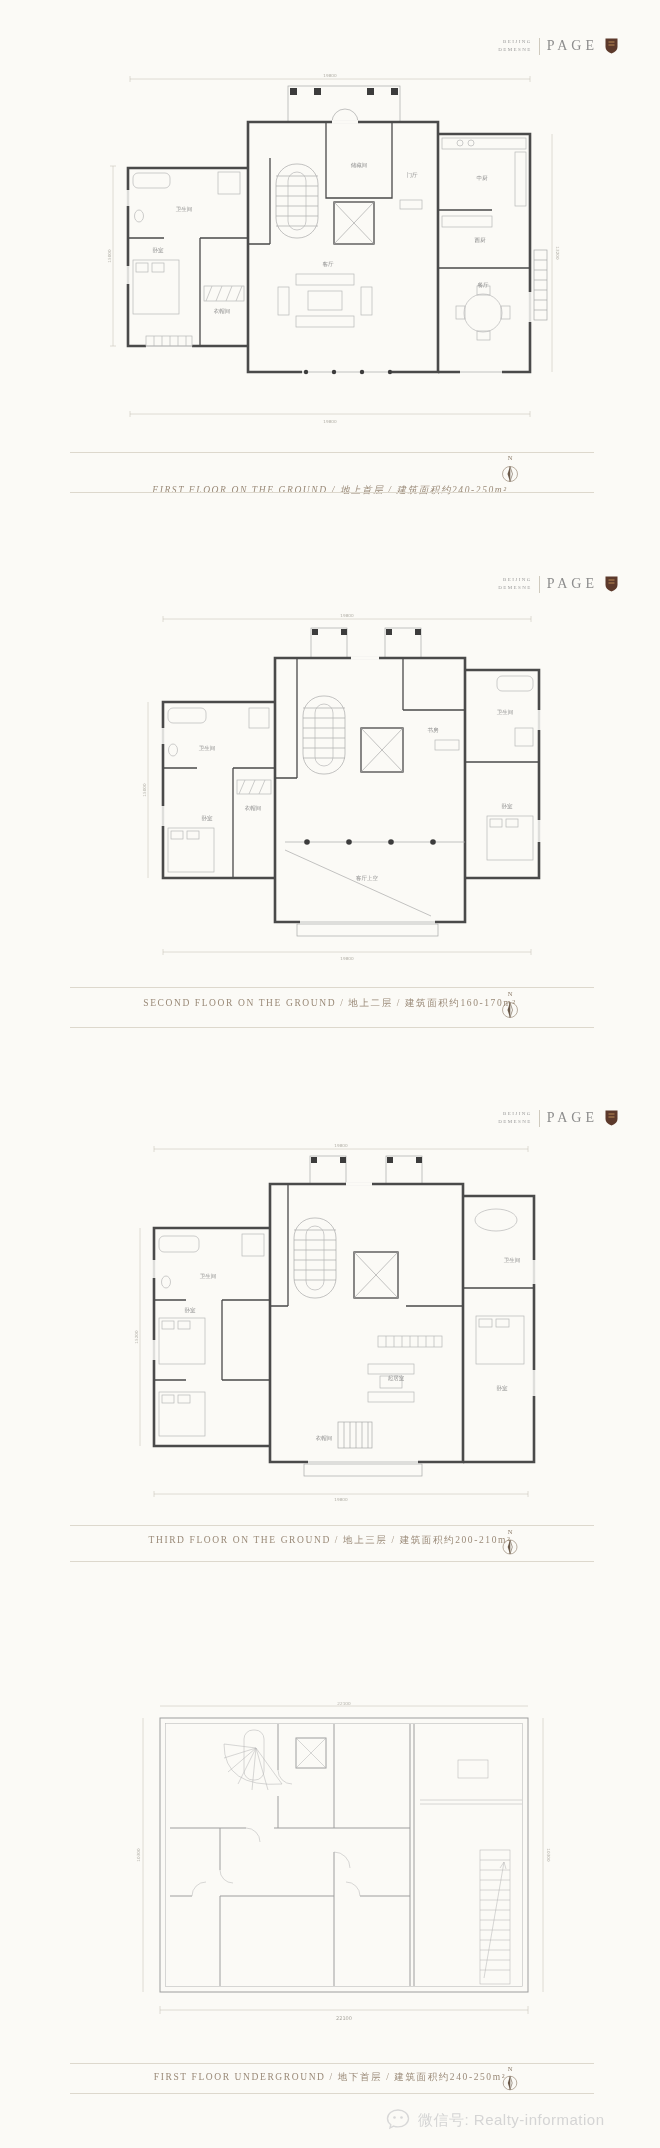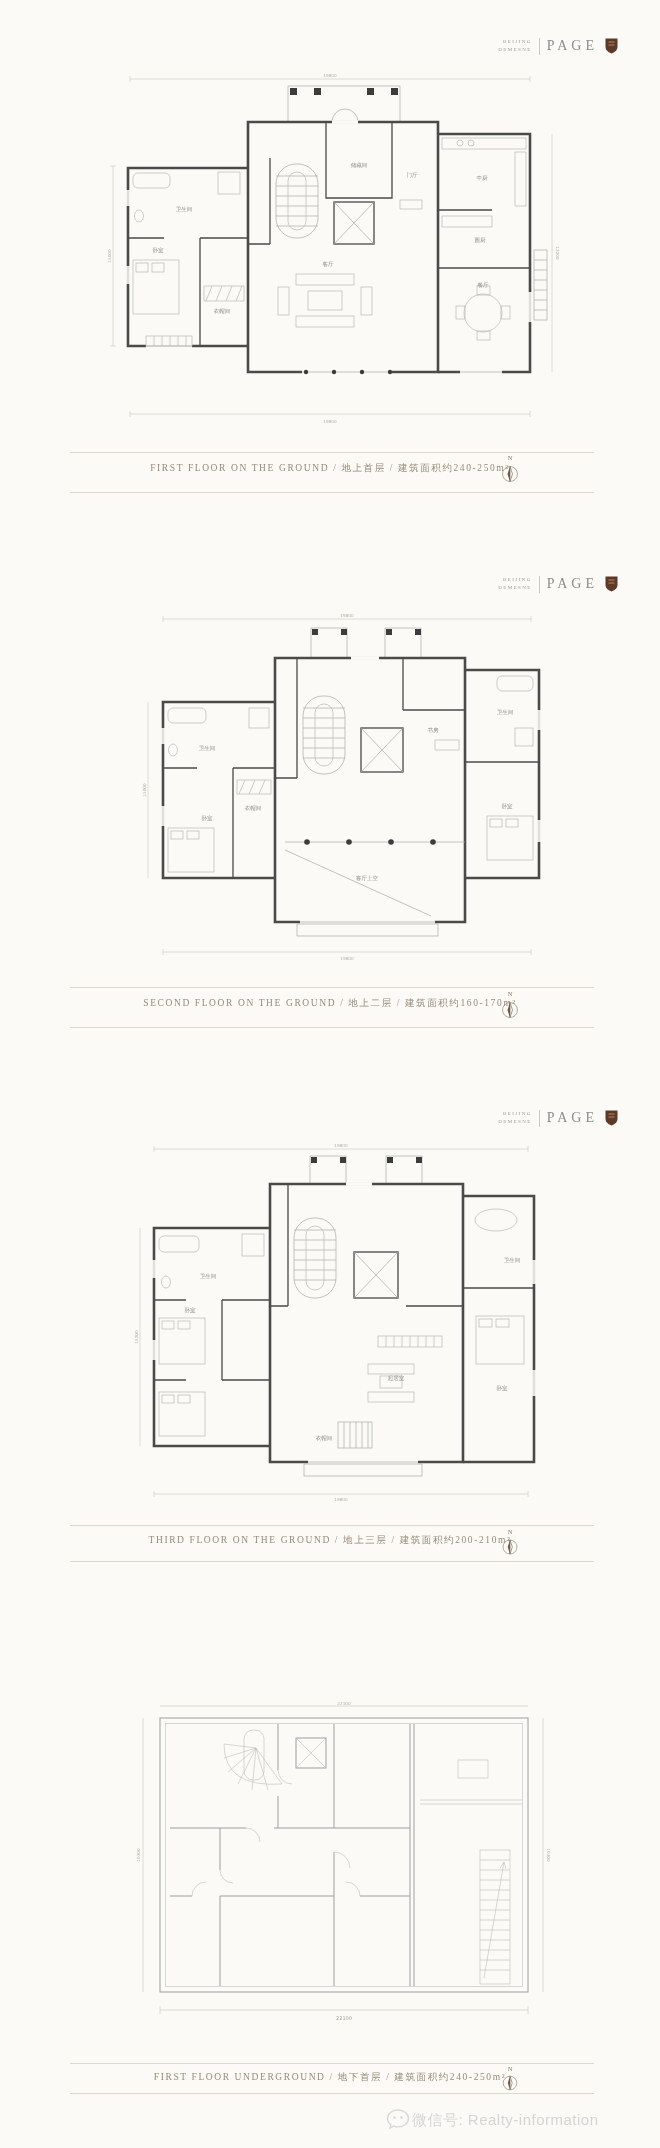--- a/index.html
+++ b/index.html
@@ -30,21 +30,21 @@
   .lbl{fill:#8c8c8c;font-size:5.5px;text-anchor:middle;font-family:"DejaVu Sans",sans-serif;}
   .dlbl{fill:#b3b0a8;font-size:4.2px;text-anchor:middle;font-family:"DejaVu Sans",sans-serif;}
   .dlbl5{fill:#a8a59d;font-size:5px;text-anchor:middle;font-family:"DejaVu Sans",sans-serif;}
   .g4{stroke:#9e9e9e;stroke-width:1;fill:none;}
   .g4t{stroke:#b8b8b8;stroke-width:0.55;fill:none;}
   .cmp-n{fill:#8a7a68;font-size:6.5px;text-anchor:middle;font-family:"Liberation Serif",serif;}
   .cmp-c{stroke:#9a8a78;stroke-width:0.7;fill:none;}
   .cmp-needle{fill:#6b5a4a;}
   .cmp-needle2{stroke:#6b5a4a;stroke-width:0.6;fill:none;}
   
-  .watermark{position:absolute;left:386px;top:2108px;display:flex;align-items:center;
+  .watermark{position:absolute;left:386px;top:2108px;display:flex;align-items:center;gap:6px;
              color:#d5d5d5;font-size:15px;letter-spacing:0.5px;}
   .wm-icon{stroke:#d8d8d8;fill:none;stroke-width:1.4;}
   .wm-dot{fill:#d8d8d8;}
 </style>
 </head>
 <body>
 
 <div class="page">
 
   <div class="logo" style="top:38px;">
@@ -147,21 +147,21 @@
     <text class="lbl" x="84" y="141">卫生间</text>
     <text class="lbl" x="122" y="243">衣帽间</text>
     <text class="lbl" x="58" y="182">卧室</text>
     <text class="lbl" x="382" y="110">中厨</text>
     <text class="lbl" x="380" y="172">西厨</text>
     <text class="lbl" x="383" y="217">餐厅</text>
     <text class="lbl" x="228" y="196">客厅</text>
   </svg>
 
   <div class="rule" style="top:452px;"></div>
-  <div class="caption" style="top:462px;">FIRST FLOOR ON THE GROUND / 地上首层 / 建筑面积约240-250m²</div>
+  <div class="caption" style="top:484px;font-style:italic;">FIRST FLOOR ON THE GROUND / 地上首层 / 建筑面积约240-250m²</div>
   <svg class="compass" style="top:452px;" width="22" height="34" viewBox="0 0 22 34">
     <text class="cmp-n" x="11" y="8">N</text>
     <circle class="cmp-c" cx="11" cy="22" r="7.5"></circle>
     <polygon class="cmp-needle" points="11,14.5 11,29.5 8.5,22"></polygon>
     <polygon class="cmp-needle2" points="11,14.5 13.5,22 11,29.5"></polygon>
   </svg>
   <div class="rule" style="top:492px;"></div>
 
   <div class="logo" style="top:576px;">
     <div class="stack">

